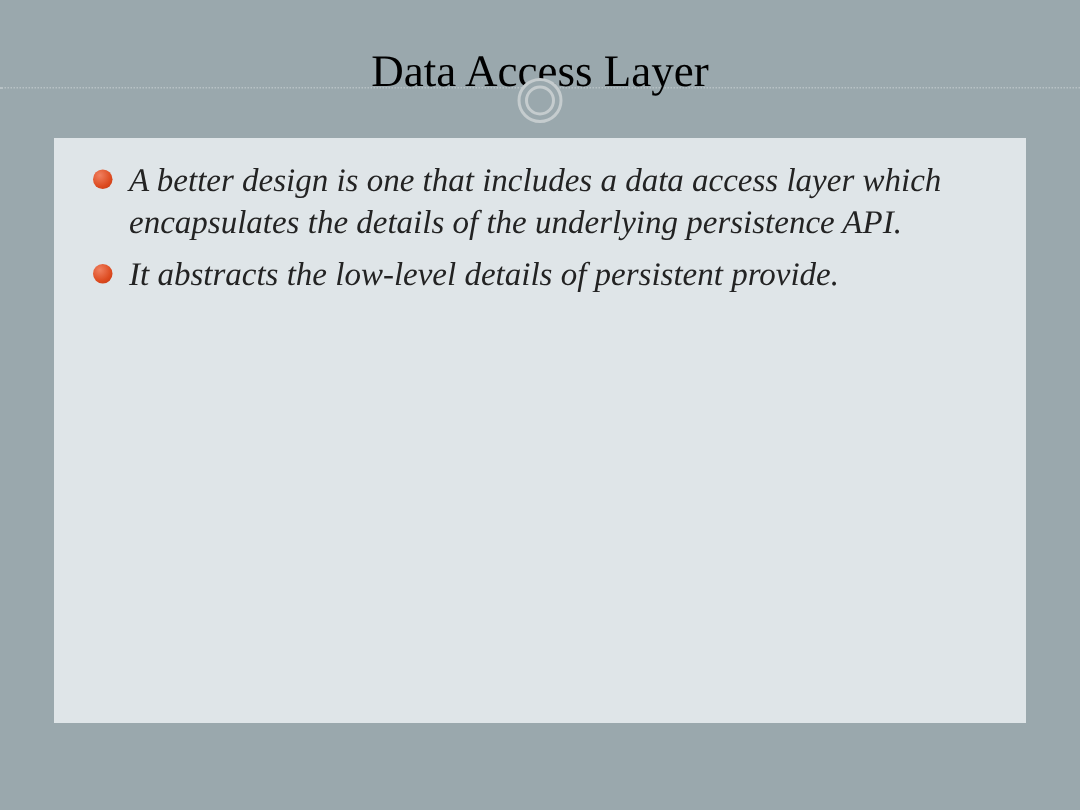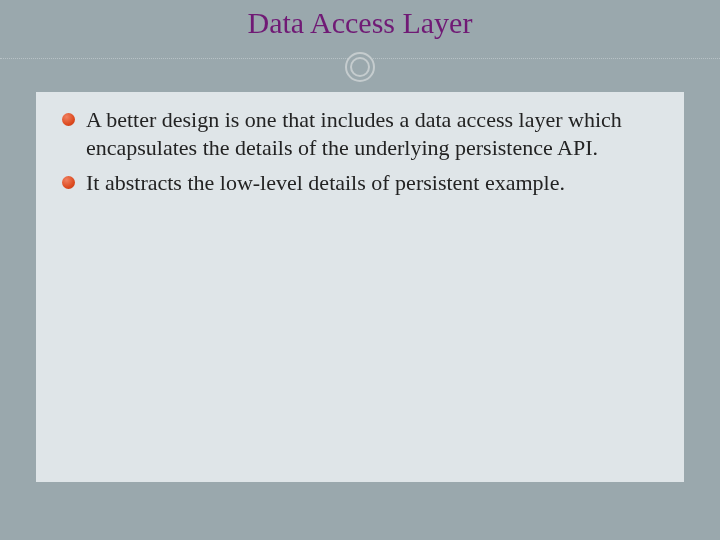--- a/index.html
+++ b/index.html
@@ -11,23 +11,23 @@
       overflow: hidden;
     }
     .slide {
       width: 100%;
       height: 100%;
       position: relative;
     }
     .title {
       text-align: center;
       font-size: 30px;
-      color: #701a75;
+      color: #000000;
       font-weight: normal;
-      padding-top: 6px;
+      padding-top: 31px;
       padding-bottom: 10px;
       position: relative;
       z-index: 2;
     }
     .divider {
       position: absolute;
       top: 58px;
       left: 0;
       right: 0;
       height: 0;
@@ -61,20 +61,21 @@
       border-radius: 50%;
     }
     .content {
       position: absolute;
       top: 92px;
       left: 36px;
       right: 36px;
       bottom: 58px;
       background: #dfe5e8;
       padding: 14px 22px 3px 22px;
+      font-style: italic;
     }
     ul {
       list-style: none;
     }
     li {
       font-size: 22px;
       line-height: 1.28;
       color: #232323;
       margin-bottom: 7px;
       padding-left: 28px;
@@ -101,17 +102,17 @@
     <div class="inner"></div>
   </div>
   <div class="content">
     <ul>
       <li>
         <span class="bullet"></span>
         <span>A better design is one that includes a data access layer which encapsulates the details of the underlying persistence API.</span>
       </li>
       <li>
         <span class="bullet"></span>
-        <span>It abstracts the low-level details of persistent example.</span>
+        <span>It abstracts the low-level details of persistent provide.</span>
       </li>
     </ul>
   </div>
 </div>
 
 </body></html>

